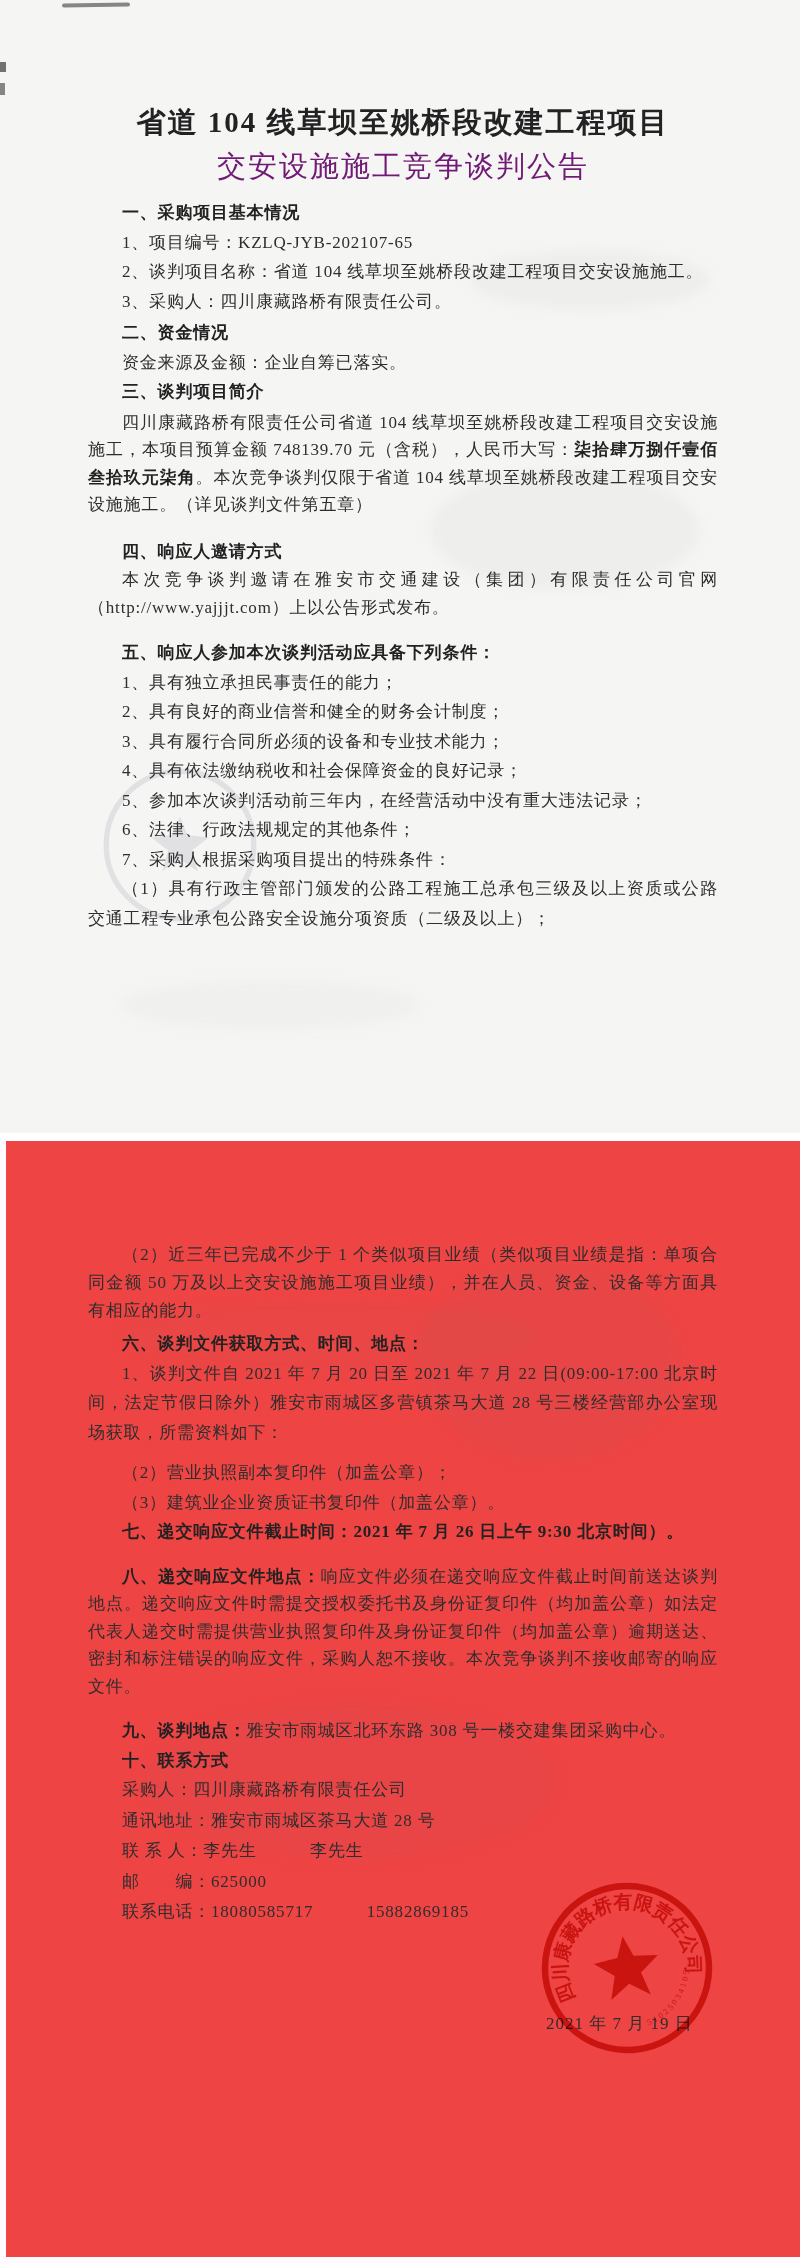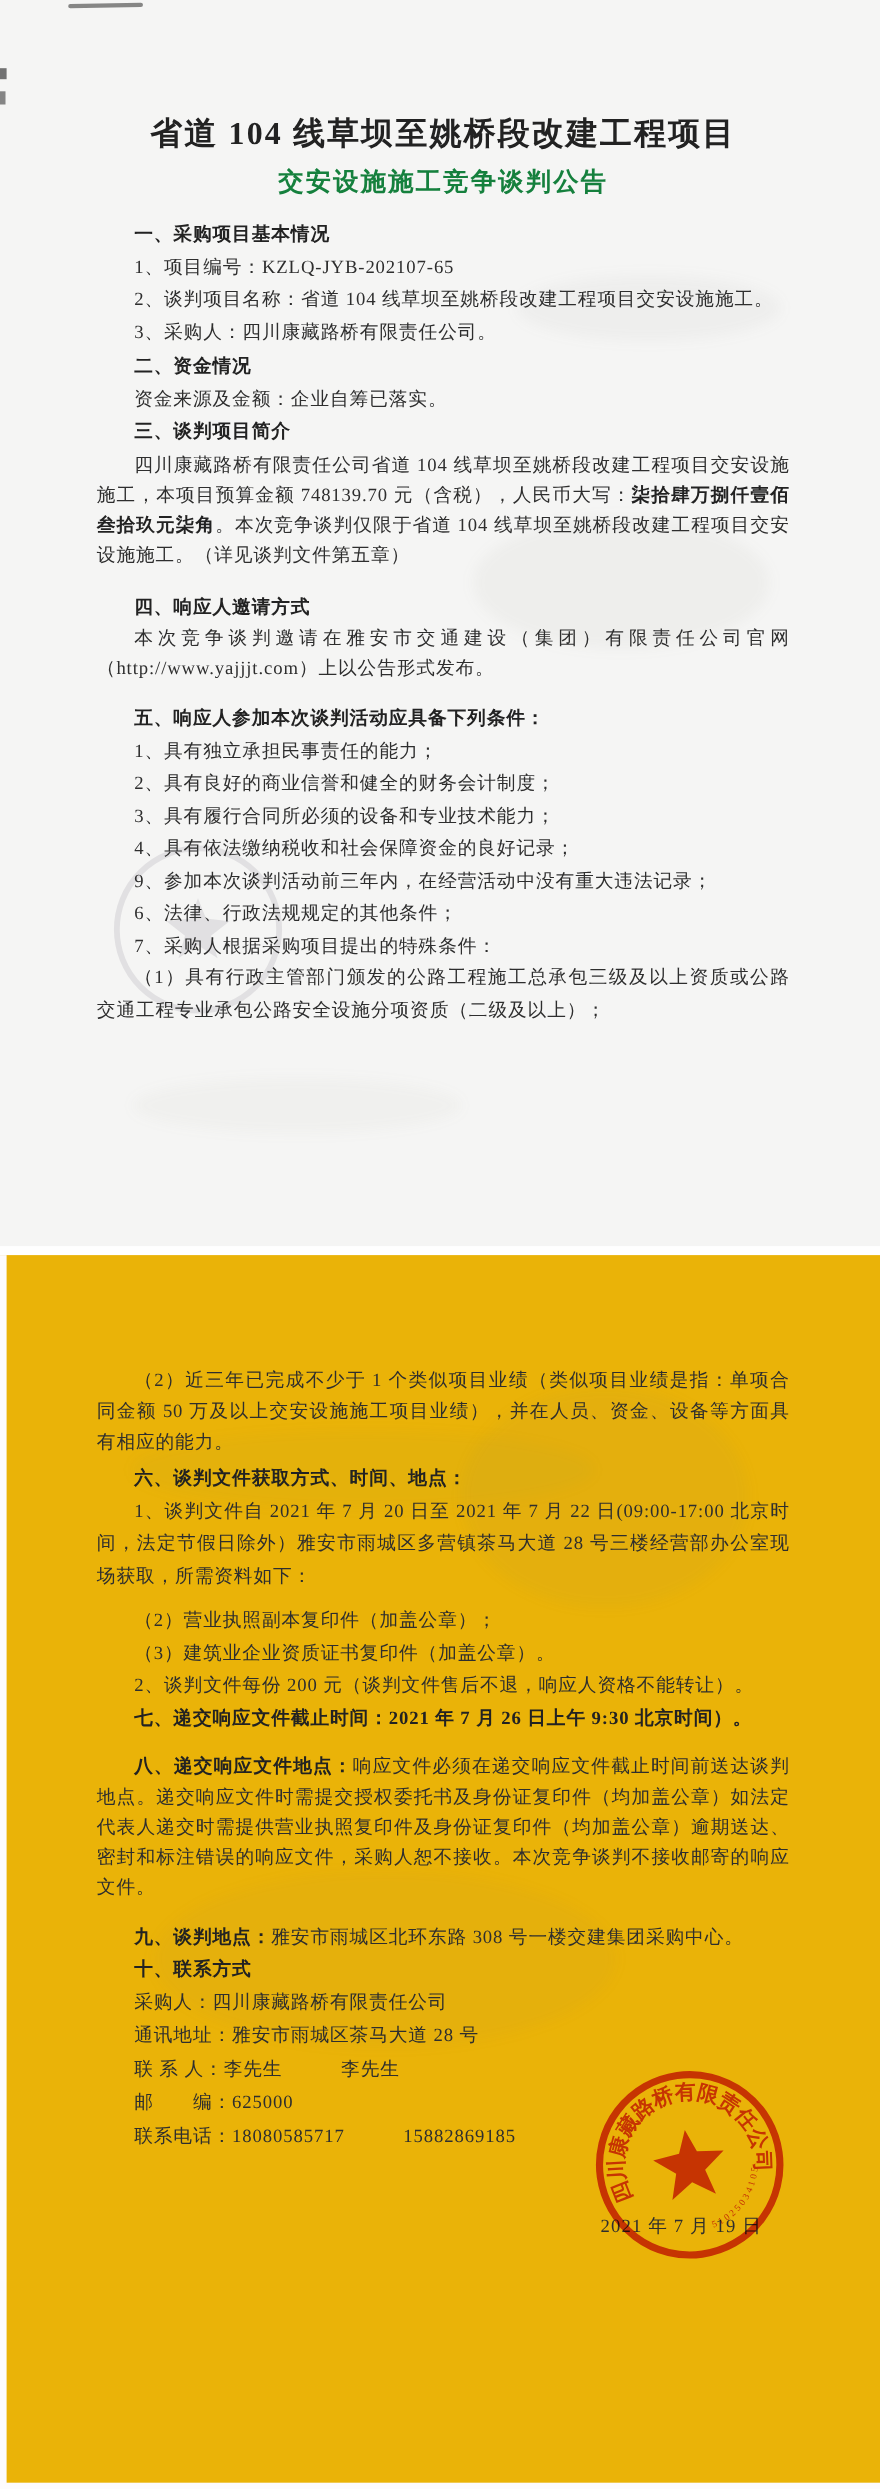--- a/index.html
+++ b/index.html
@@ -5,29 +5,29 @@
   html,body{margin:0;padding:0;}
   body{
     width:800px;height:2263px;position:relative;background:#ffffff;
     font-family:"Liberation Serif","DejaVu Serif",serif;
     color:#2e2e2e;
     -webkit-font-smoothing:antialiased;
   }
   .page{position:absolute;left:0;width:800px;overflow:hidden;}
   .page1{top:0;height:1133px;background:#f5f5f4;}
   .page-gap{position:absolute;top:1133px;left:0;width:800px;height:8px;background:#ffffff;}
-  .page2{top:1141px;height:1122px;background:#eab308;}
+  .page2{top:1141px;height:1122px;background:#ef4444;}
   .page2 .edge{position:absolute;left:0;top:0;width:6px;height:100%;background:#fdfbfd;}
   .page2 .bottom-edge{position:absolute;left:0;bottom:0;width:100%;height:6px;background:#fdfbfd;}
 
   .content{position:absolute;left:88px;top:0;width:630px;font-size:17px;letter-spacing:0.8px;}
   p{margin:0;text-align:justify;}
   .center{text-align:center;}
   .t1{margin-top:106px;font-size:29px;line-height:32px;font-weight:700;letter-spacing:2px;color:#222;}
-  .t2{margin-top:12px;font-size:23px;line-height:32px;font-weight:700;letter-spacing:2px;color:#15803d;}
+  .t2{margin-top:12px;font-size:29px;line-height:32px;font-weight:400;letter-spacing:2px;color:#701a75;}
   .intro{margin-top:11px;line-height:20px;text-indent:2em;}
   .ln{line-height:29.5px;text-indent:2em;}
   .lh28{line-height:28px;text-indent:2em;}
   .lh275{line-height:27.5px;text-indent:2em;}
   .tight{line-height:20px;text-indent:2em;}
   .lh305{line-height:30.5px;text-indent:2em;text-align:left;}
   .b{font-weight:700;color:#222;}
   .u{text-underline-offset:3px;}
   .mt2{margin-top:2px;}.mt3{margin-top:16px;}.mt4{margin-top:4px;}
   .mt6{margin-top:18px;}.mt11{margin-top:11px;}.mt100{margin-top:100px;}
@@ -81,21 +81,21 @@
     <p class="lh275 mt2"><span>四川康藏路桥有限责任公司省道 104 线草坝至姚桥段改建工程项目交安设施施工，本项目预算金额 </span><span class="u">748139.70</span><span> 元（含税），人民币大写：</span><span class="u b">柒拾肆万捌仟壹佰叁拾玖元柒角</span><span>。本次竞争谈判仅限于省道 104 线草坝至姚桥段改建工程项目交安设施施工。（详见谈判文件第五章）</span></p>
 
     <p class="ln mt6 b">四、响应人邀请方式</p>
     <p class="lh28"><span>本次竞争谈判邀请在雅安市交通建设（集团）有限责任公司官网（</span><span class="u">http://www.yajjjt.com</span><span>）上以公告形式发布。</span></p>
 
     <p class="ln mt3 b">五、响应人参加本次谈判活动应具备下列条件：</p>
     <p class="ln">1、具有独立承担民事责任的能力；</p>
     <p class="ln">2、具有良好的商业信誉和健全的财务会计制度；</p>
     <p class="ln">3、具有履行合同所必须的设备和专业技术能力；</p>
     <p class="ln">4、具有依法缴纳税收和社会保障资金的良好记录；</p>
-    <p class="ln">9、参加本次谈判活动前三年内，在经营活动中没有重大违法记录；</p>
+    <p class="ln">5、参加本次谈判活动前三年内，在经营活动中没有重大违法记录；</p>
     <p class="ln">6、法律、行政法规规定的其他条件；</p>
     <p class="ln">7、采购人根据采购项目提出的特殊条件：</p>
     <p class="ln">（1）具有行政主管部门颁发的公路工程施工总承包三级及以上资质或公路交通工程专业承包公路安全设施分项资质（二级及以上）；</p>
   </div>
 </div>
 
 <div class="page-gap"></div>
 
 <div class="page page2">
   <div class="edge"></div>
@@ -104,21 +104,20 @@
   <div class="smudge sm5"></div>
   <div class="smudge sm6"></div>
 
   <div class="content">
     <p class="lh28 mt100">（2）近三年已完成不少于 1 个类似项目业绩（类似项目业绩是指：单项合同金额 50 万及以上交安设施施工项目业绩），并在人员、资金、设备等方面具有相应的能力。</p>
 
     <p class="ln mt4 b">六、谈判文件获取方式、时间、地点：</p>
     <p class="ln">1、谈判文件自 2021 年 7 月 20 日至 2021 年 7 月 22 日(09:00-17:00 北京时间，法定节假日除外）雅安市雨城区多营镇茶马大道 28 号三楼经营部办公室现场获取，所需资料如下：</p>
     <p class="ln mt11">（2）营业执照副本复印件（加盖公章）；</p>
     <p class="ln">（3）建筑业企业资质证书复印件（加盖公章）。</p>
-    <p class="ln">2、谈判文件每份 200 元（谈判文件售后不退，响应人资格不能转让）。</p>
 
     <p class="ln b">七、递交响应文件截止时间：2021 年 7 月 26 日上午 9:30 北京时间）。</p>
 
     <p class="lh275 mt3"><span class="b">八、递交响应文件地点：</span><span>响应文件必须在递交响应文件截止时间前送达谈判地点。递交响应文件时需提交授权委托书及身份证复印件（均加盖公章）如法定代表人递交时需提供营业执照复印件及身份证复印件（均加盖公章）逾期送达、密封和标注错误的响应文件，采购人恕不接收。本次竞争谈判不接收邮寄的响应文件。</span></p>
 
     <p class="ln mt3"><span class="b">九、谈判地点：</span><span>雅安市雨城区北环东路 308 号一楼交建集团采购中心。</span></p>
 
     <p class="ln b">十、联系方式</p>
     <p class="lh305">采购人：四川康藏路桥有限责任公司</p>
     <p class="lh305">通讯地址：雅安市雨城区茶马大道 28 号</p>

